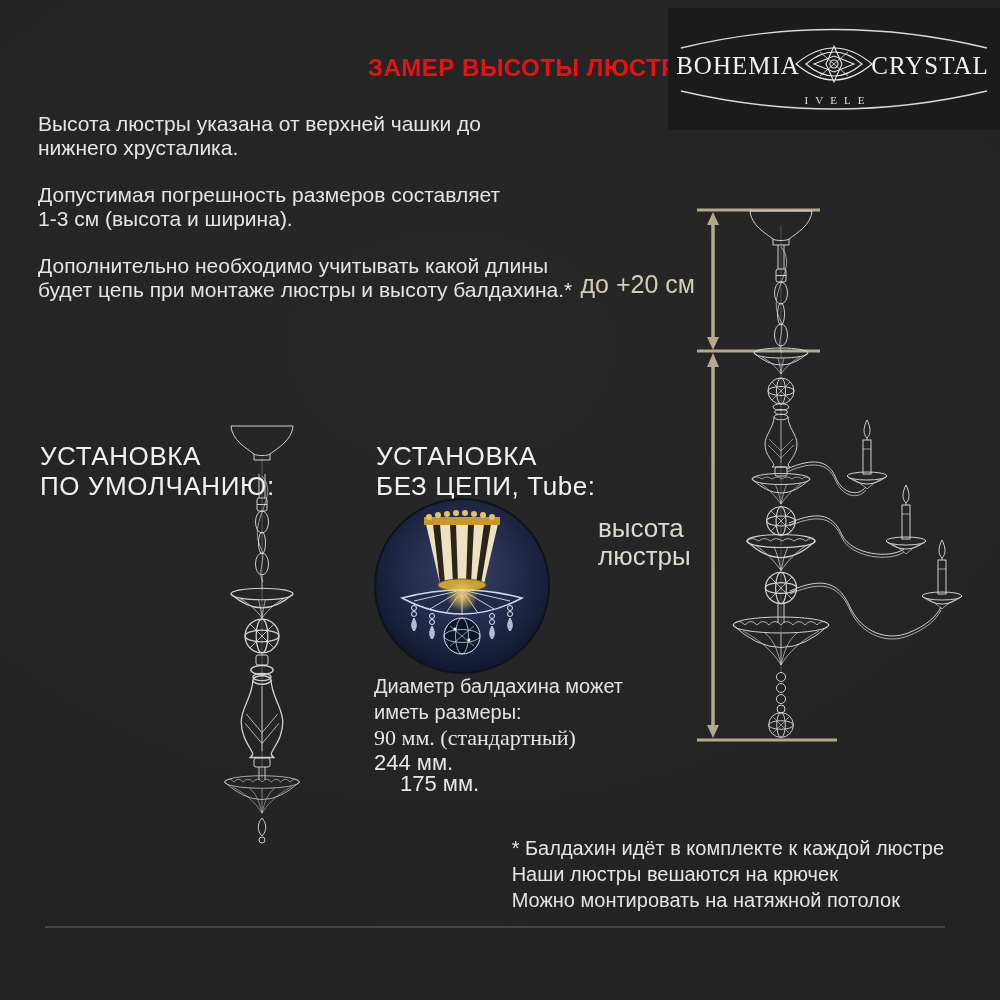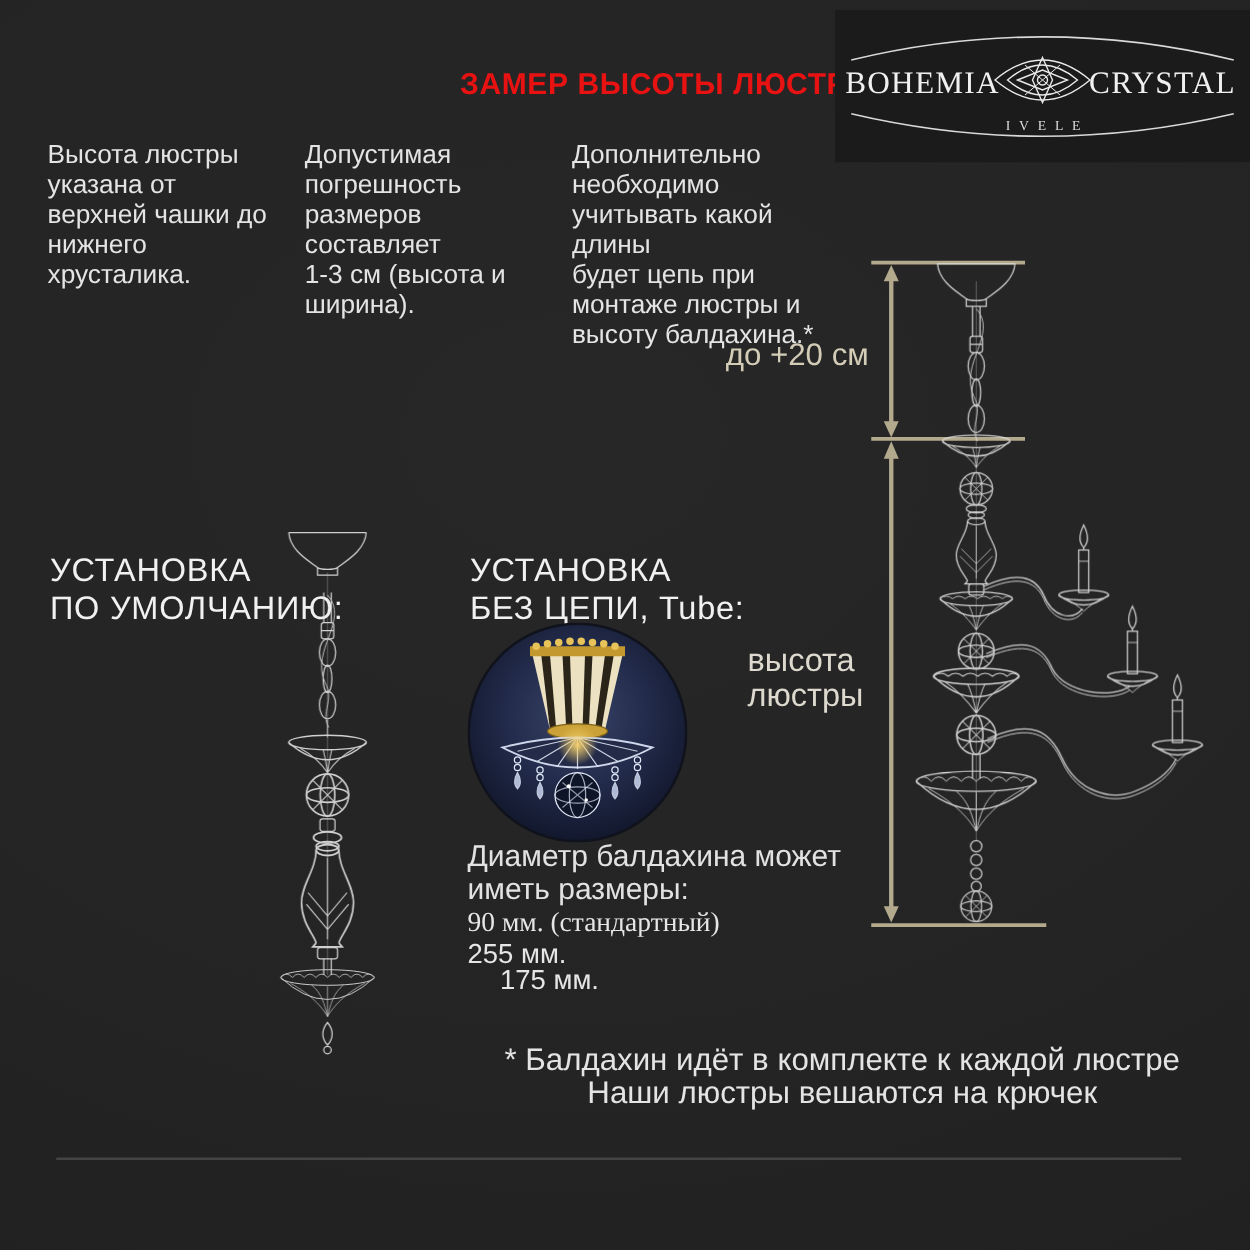--- a/index.html
+++ b/index.html
@@ -6,34 +6,34 @@
   html,body { background:#1a1a1a; }
   .canvas {
     position:relative; width:1000px; height:1000px; overflow:hidden;
     background: radial-gradient(120% 90% at 45% 35%, #272727 0%, #242424 55%, #1f1f1f 100%);
     font-family:"Liberation Sans","DejaVu Sans",sans-serif;
     color:#e4e4e4;
   }
   .abs { position:absolute; }
   .title { left:368px; top:54px; font-size:24px; font-weight:bold; letter-spacing:.5px; color:#e81212; }
   .logo-svg { left:668px; top:8px; width:332px; height:122px; }
-  .paras { left:38px; top:112px; width:640px; display:flex; gap:23px; }
+  .paras { left:38px; top:112px; width:640px; display:flex; flex-direction:column; gap:23px; }
   .paras p { font-size:21px; line-height:24px; color:#e4e4e4; white-space:pre-line; }
   .heading { font-size:26px; line-height:30px; color:#f1f1f1; letter-spacing:.6px; white-space:pre-line; }
   .h-default { left:40px; top:441px; }
   .h-tube { left:376px; top:441px; }
   .left-draw { left:178px; top:418px; width:168px; height:430px; }
   .right-draw { left:570px; top:195px; width:430px; height:565px; }
   .tube-photo { left:374px; top:498px; width:176px; height:176px; }
   .chain-label { left:555px; top:270px; width:140px; text-align:right; font-size:25px; color:#d3ccb6; }
   .height-label { left:598px; top:514px; width:120px; text-align:left; font-size:26px; line-height:28px; color:#ddd9cf; white-space:pre-line; }
-  .dia-intro { left:374px; top:673px; font-size:24px; line-height:26px; color:#e2e2e2; white-space:pre-line; }
+  .dia-intro { left:374px; top:673px; font-size:20px; line-height:26px; color:#e2e2e2; white-space:pre-line; }
   .dia-opt { left:374px; font-size:22px; color:#e6e6e6; }
   .opt0 { top:725px;font-family:Liberation Serif, serif; } .opt1 { top:750px; } .opt2 { top:771px;margin-left:26px; }
-  .footnotes { right:56px; top:835px; text-align:center; font-size:25px; line-height:26px; color:#e4e4e4; }
+  .footnotes { right:56px; top:835px; text-align:left; font-size:20px; line-height:26px; color:#e4e4e4; }
   .divider { left:45px; top:926px; width:900px; height:2px; background:#505050; opacity:.75; }
   svg text.brand { font-family:"Liberation Serif","DejaVu Serif",serif; }
 </style>
 </head>
 <body>
 
 <div class="canvas">
 
   <svg width="0" height="0" style="position:absolute" aria-hidden="true">
     <defs>
@@ -297,22 +297,23 @@
     </g>
   </svg>
 
   <div class="abs chain-label">до +20 см</div>
   <div class="abs height-label">высота
 люстры</div>
 
   <div class="abs dia-intro">Диаметр балдахина может
 иметь размеры:</div>
   <div class="abs dia-opt opt0">90 мм. (стандартный)</div>
-  <div class="abs dia-opt opt1">255 мм.</div>
+  <div class="abs dia-opt opt1">244 мм.</div>
   <div class="abs dia-opt opt2">175 мм.</div>
 
   <div class="abs footnotes">
     <div>* Балдахин идёт в комплекте к каждой люстре</div>
     <div>Наши люстры вешаются на крючек</div>
+    <div>Можно монтировать на натяжной потолок</div>
   </div>
 
   <div class="abs divider"></div>
 </div>
 
 </body></html>

